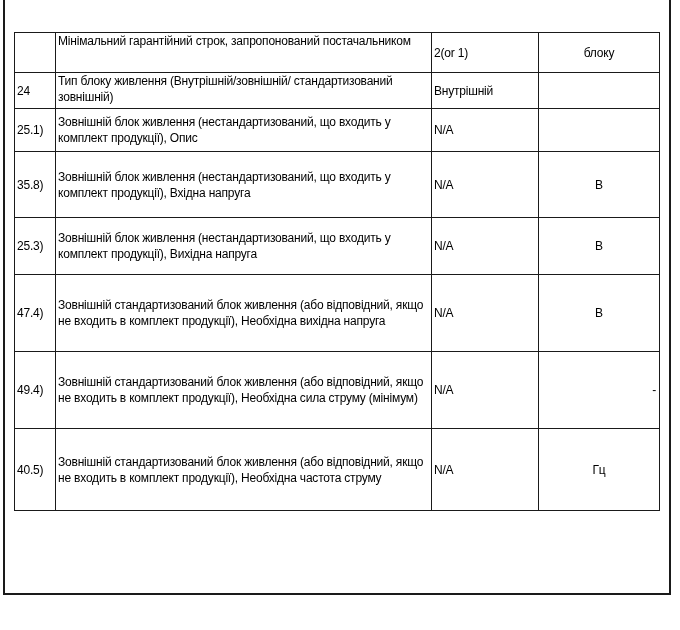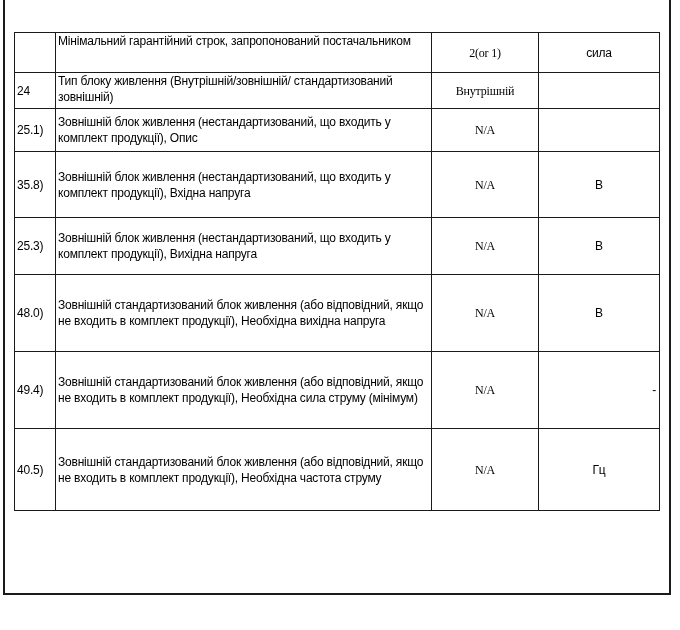--- a/index.html
+++ b/index.html
@@ -48,23 +48,22 @@
     }
     td.desc {
       text-align: left;
       vertical-align: middle;
     }
     td.desc.top {
       vertical-align: top;
       margin-left: 15px;
     }
     td.val {
-      text-align: center;
+      text-align: left;
       vertical-align: middle;
-      font-family: Liberation Serif, serif;
     }
     td.unit {
       text-align: center;
       vertical-align: middle;
     }
     td.unit.right {
       text-align: right;
       padding-right: 3px;
     }
     col.c-num { width: 41px; }
@@ -82,21 +81,21 @@
     <col class="c-num">
       <col class="c-desc">
       <col class="c-val">
       <col class="c-unit">
   </colgroup>
   <tbody>
     <tr style="height:40px">
       <td class="num"></td>
       <td class="desc top">Мінімальний гарантійний строк, запропонований постачальником</td>
       <td class="val">2(or 1)</td>
-      <td class="unit">сила</td>
+      <td class="unit">блоку</td>
     </tr>
     <tr style="height:36px">
       <td class="num">24</td>
       <td class="desc top">Тип блоку живлення (Внутрішній/зовнішній/ стандартизований зовнішній)</td>
       <td class="val">Внутрішній</td>
       <td class="unit"></td>
     </tr>
     <tr style="height:43px">
       <td class="num">25.1)</td>
       <td class="desc">Зовнішній блок живлення (нестандартизований, що входить у комплект продукції), Опис</td>
@@ -109,21 +108,21 @@
       <td class="val">N/A</td>
       <td class="unit">В</td>
     </tr>
     <tr style="height:57px">
       <td class="num">25.3)</td>
       <td class="desc">Зовнішній блок живлення (нестандартизований, що входить у комплект продукції), Вихідна напруга</td>
       <td class="val">N/A</td>
       <td class="unit">В</td>
     </tr>
     <tr style="height:77px">
-      <td class="num">48.0)</td>
+      <td class="num">47.4)</td>
       <td class="desc">Зовнішній стандартизований блок живлення (або відповідний, якщо не входить в комплект продукції), Необхідна вихідна напруга</td>
       <td class="val">N/A</td>
       <td class="unit">В</td>
     </tr>
     <tr style="height:77px">
       <td class="num">49.4)</td>
       <td class="desc">Зовнішній стандартизований блок живлення (або відповідний, якщо не входить в комплект продукції), Необхідна сила струму (мінімум)</td>
       <td class="val">N/A</td>
       <td class="unit right">-</td>
     </tr>

